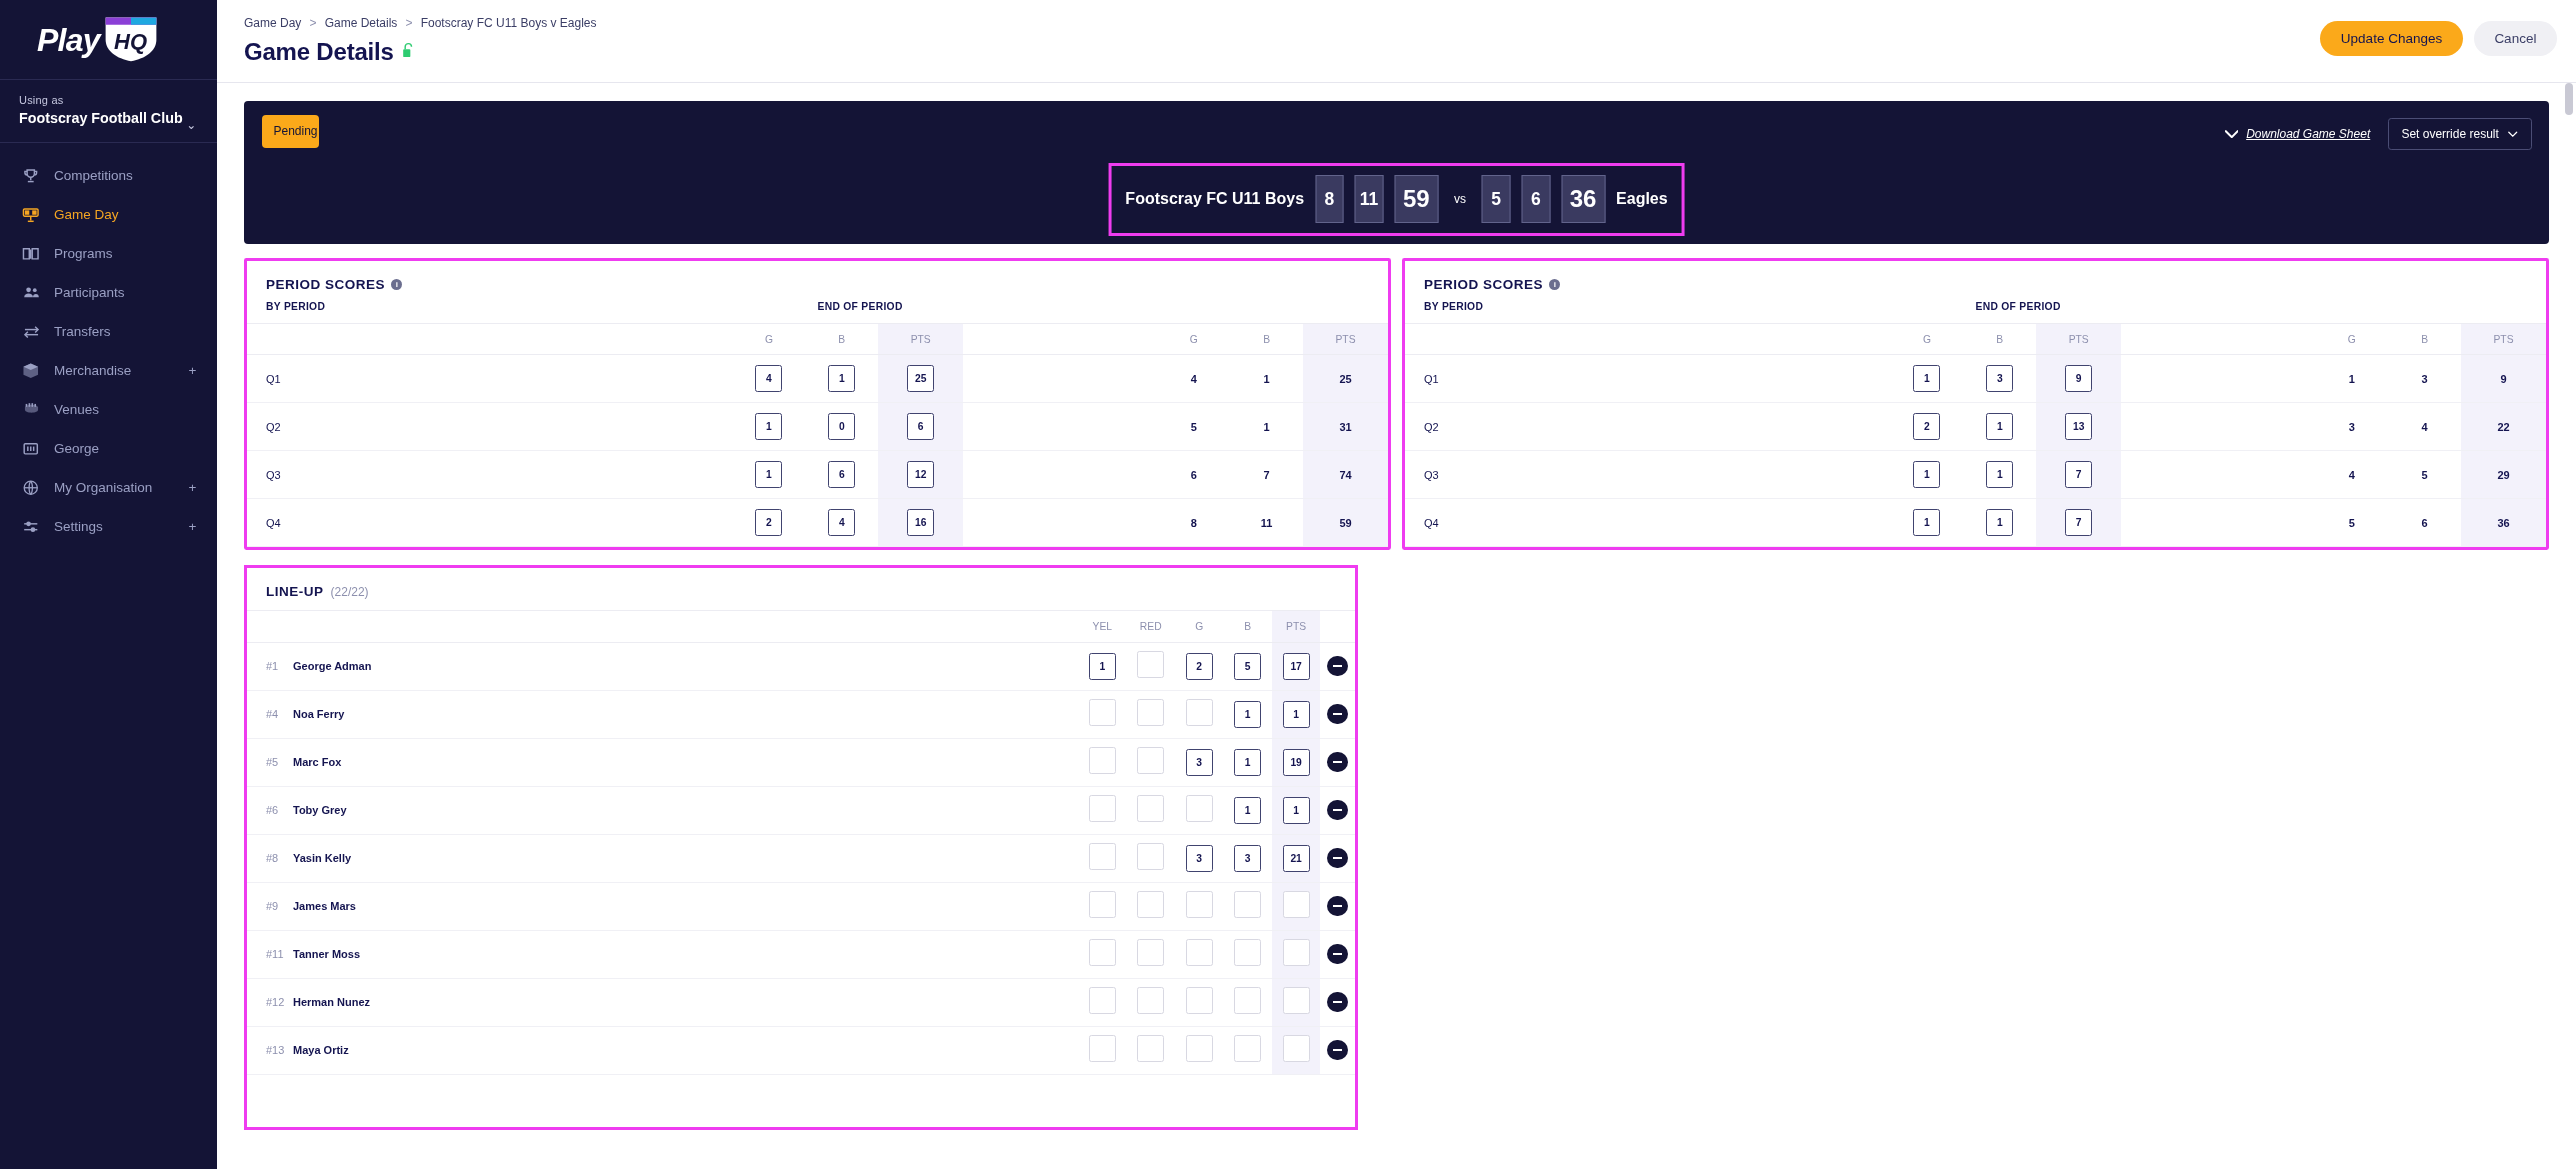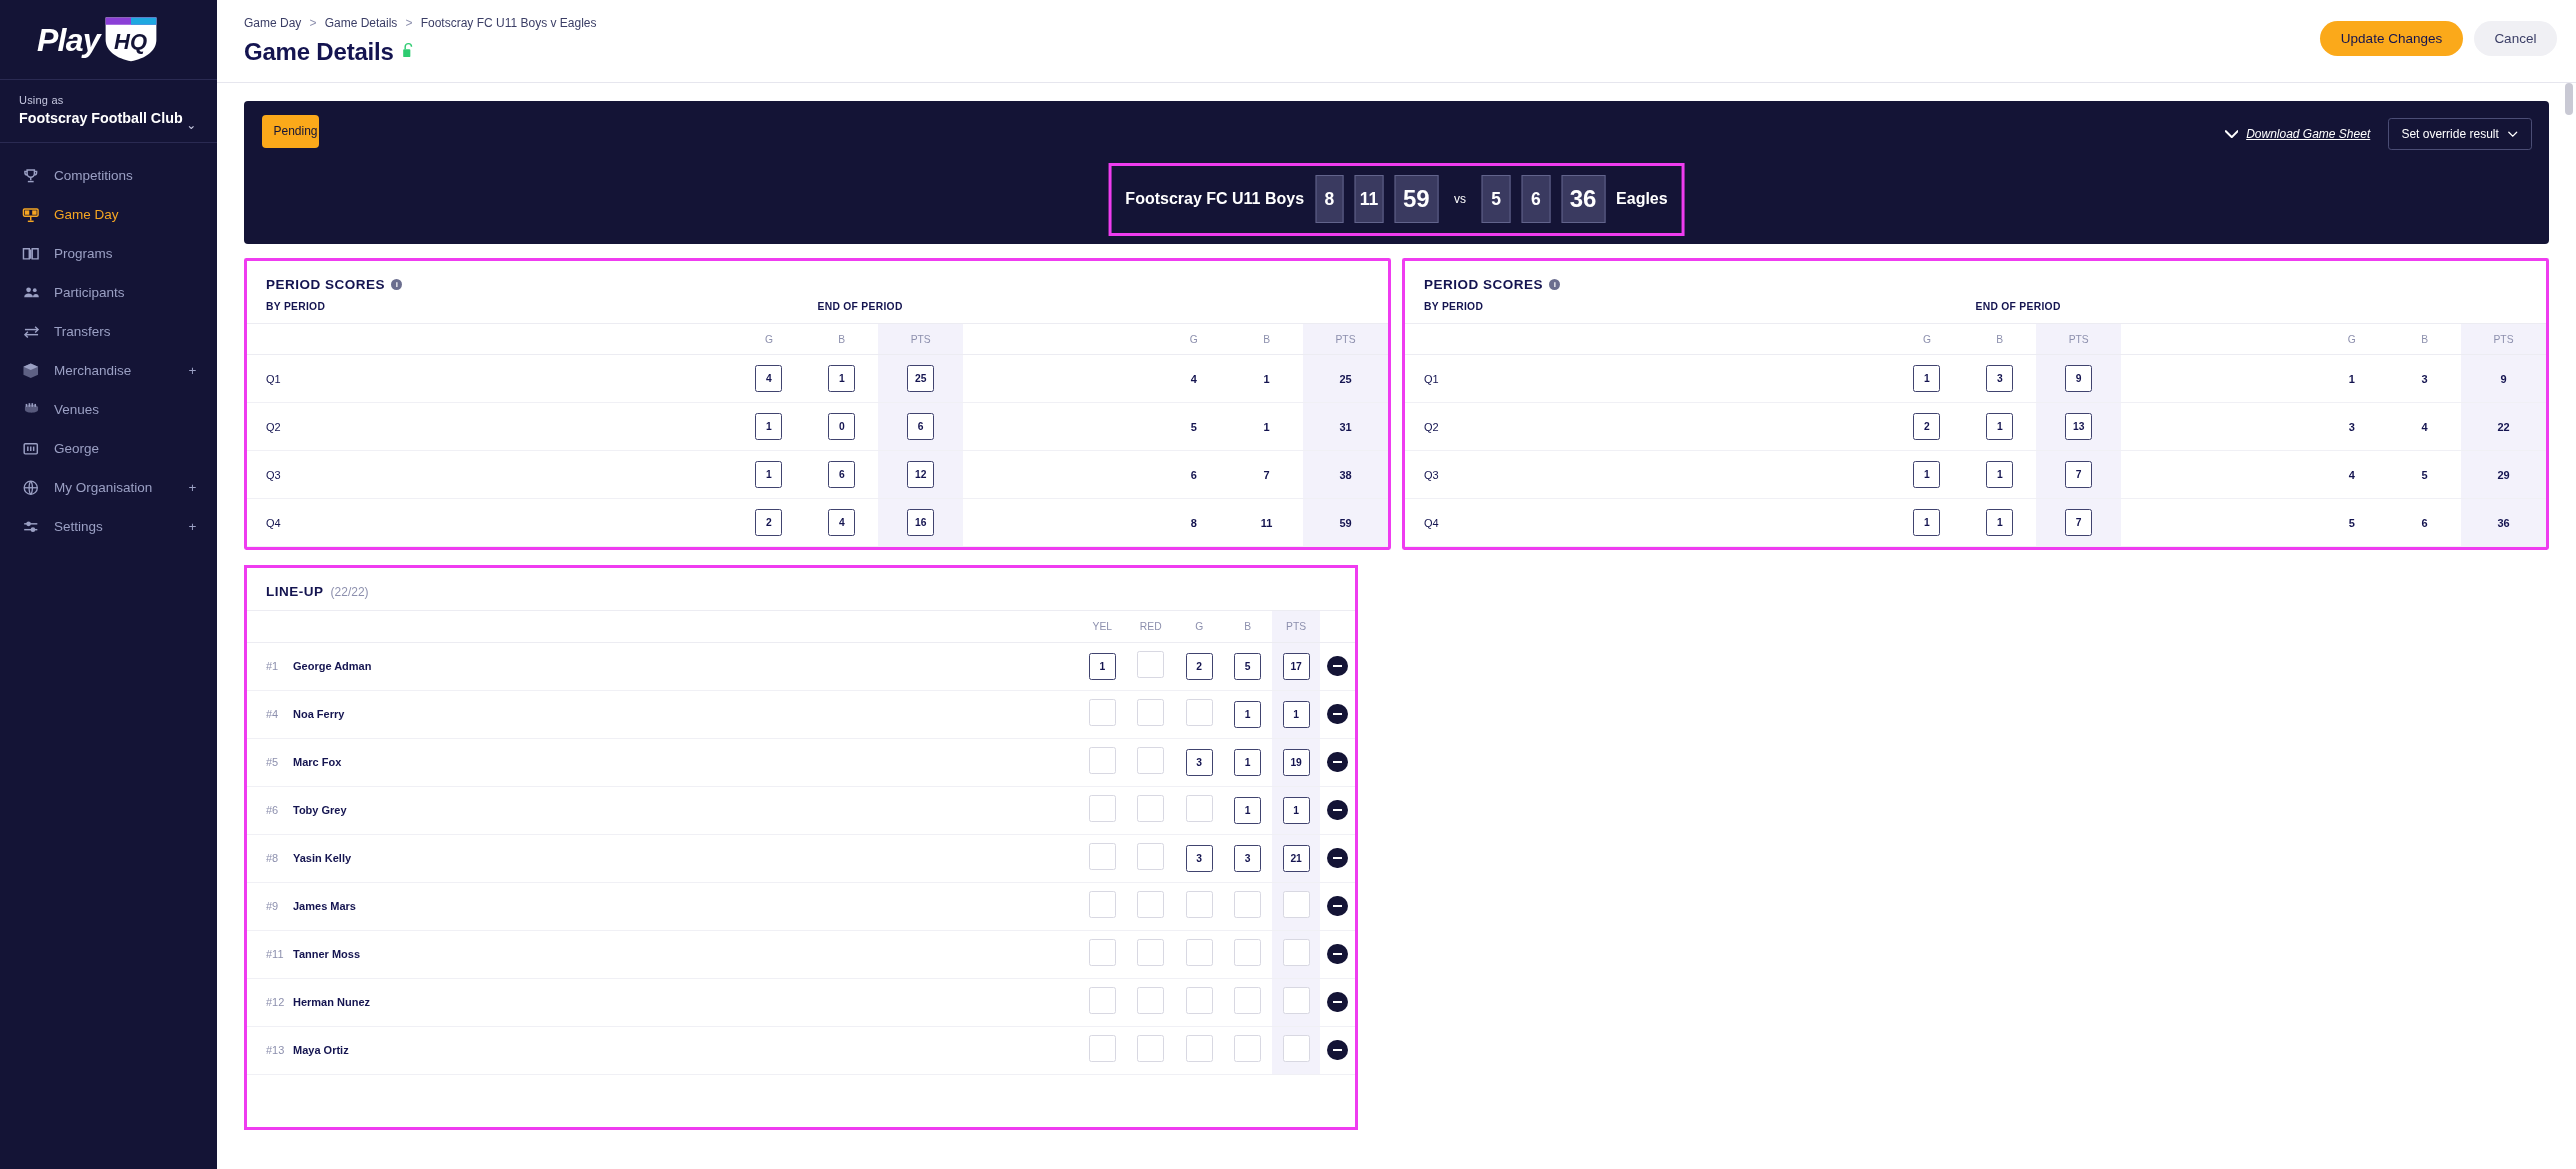--- a/index.html
+++ b/index.html
@@ -492,21 +492,21 @@
           </tr>
           <tr class="data-row">
             <td class="col-label">Q3</td>
             <td></td>
             <td><span class="in-box">1</span></td>
             <td><span class="in-box">6</span></td>
             <td class="col-pts"><span class="in-box">12</span></td>
             <td></td>
             <td class="num-cell">6</td>
             <td class="num-cell">7</td>
-            <td class="num-cell pts">38</td>
+            <td class="num-cell pts">74</td>
           </tr>
           <tr class="data-row">
             <td class="col-label">Q4</td>
             <td></td>
             <td><span class="in-box">2</span></td>
             <td><span class="in-box">4</span></td>
             <td class="col-pts"><span class="in-box">16</span></td>
             <td></td>
             <td class="num-cell">8</td>
             <td class="num-cell">11</td>

